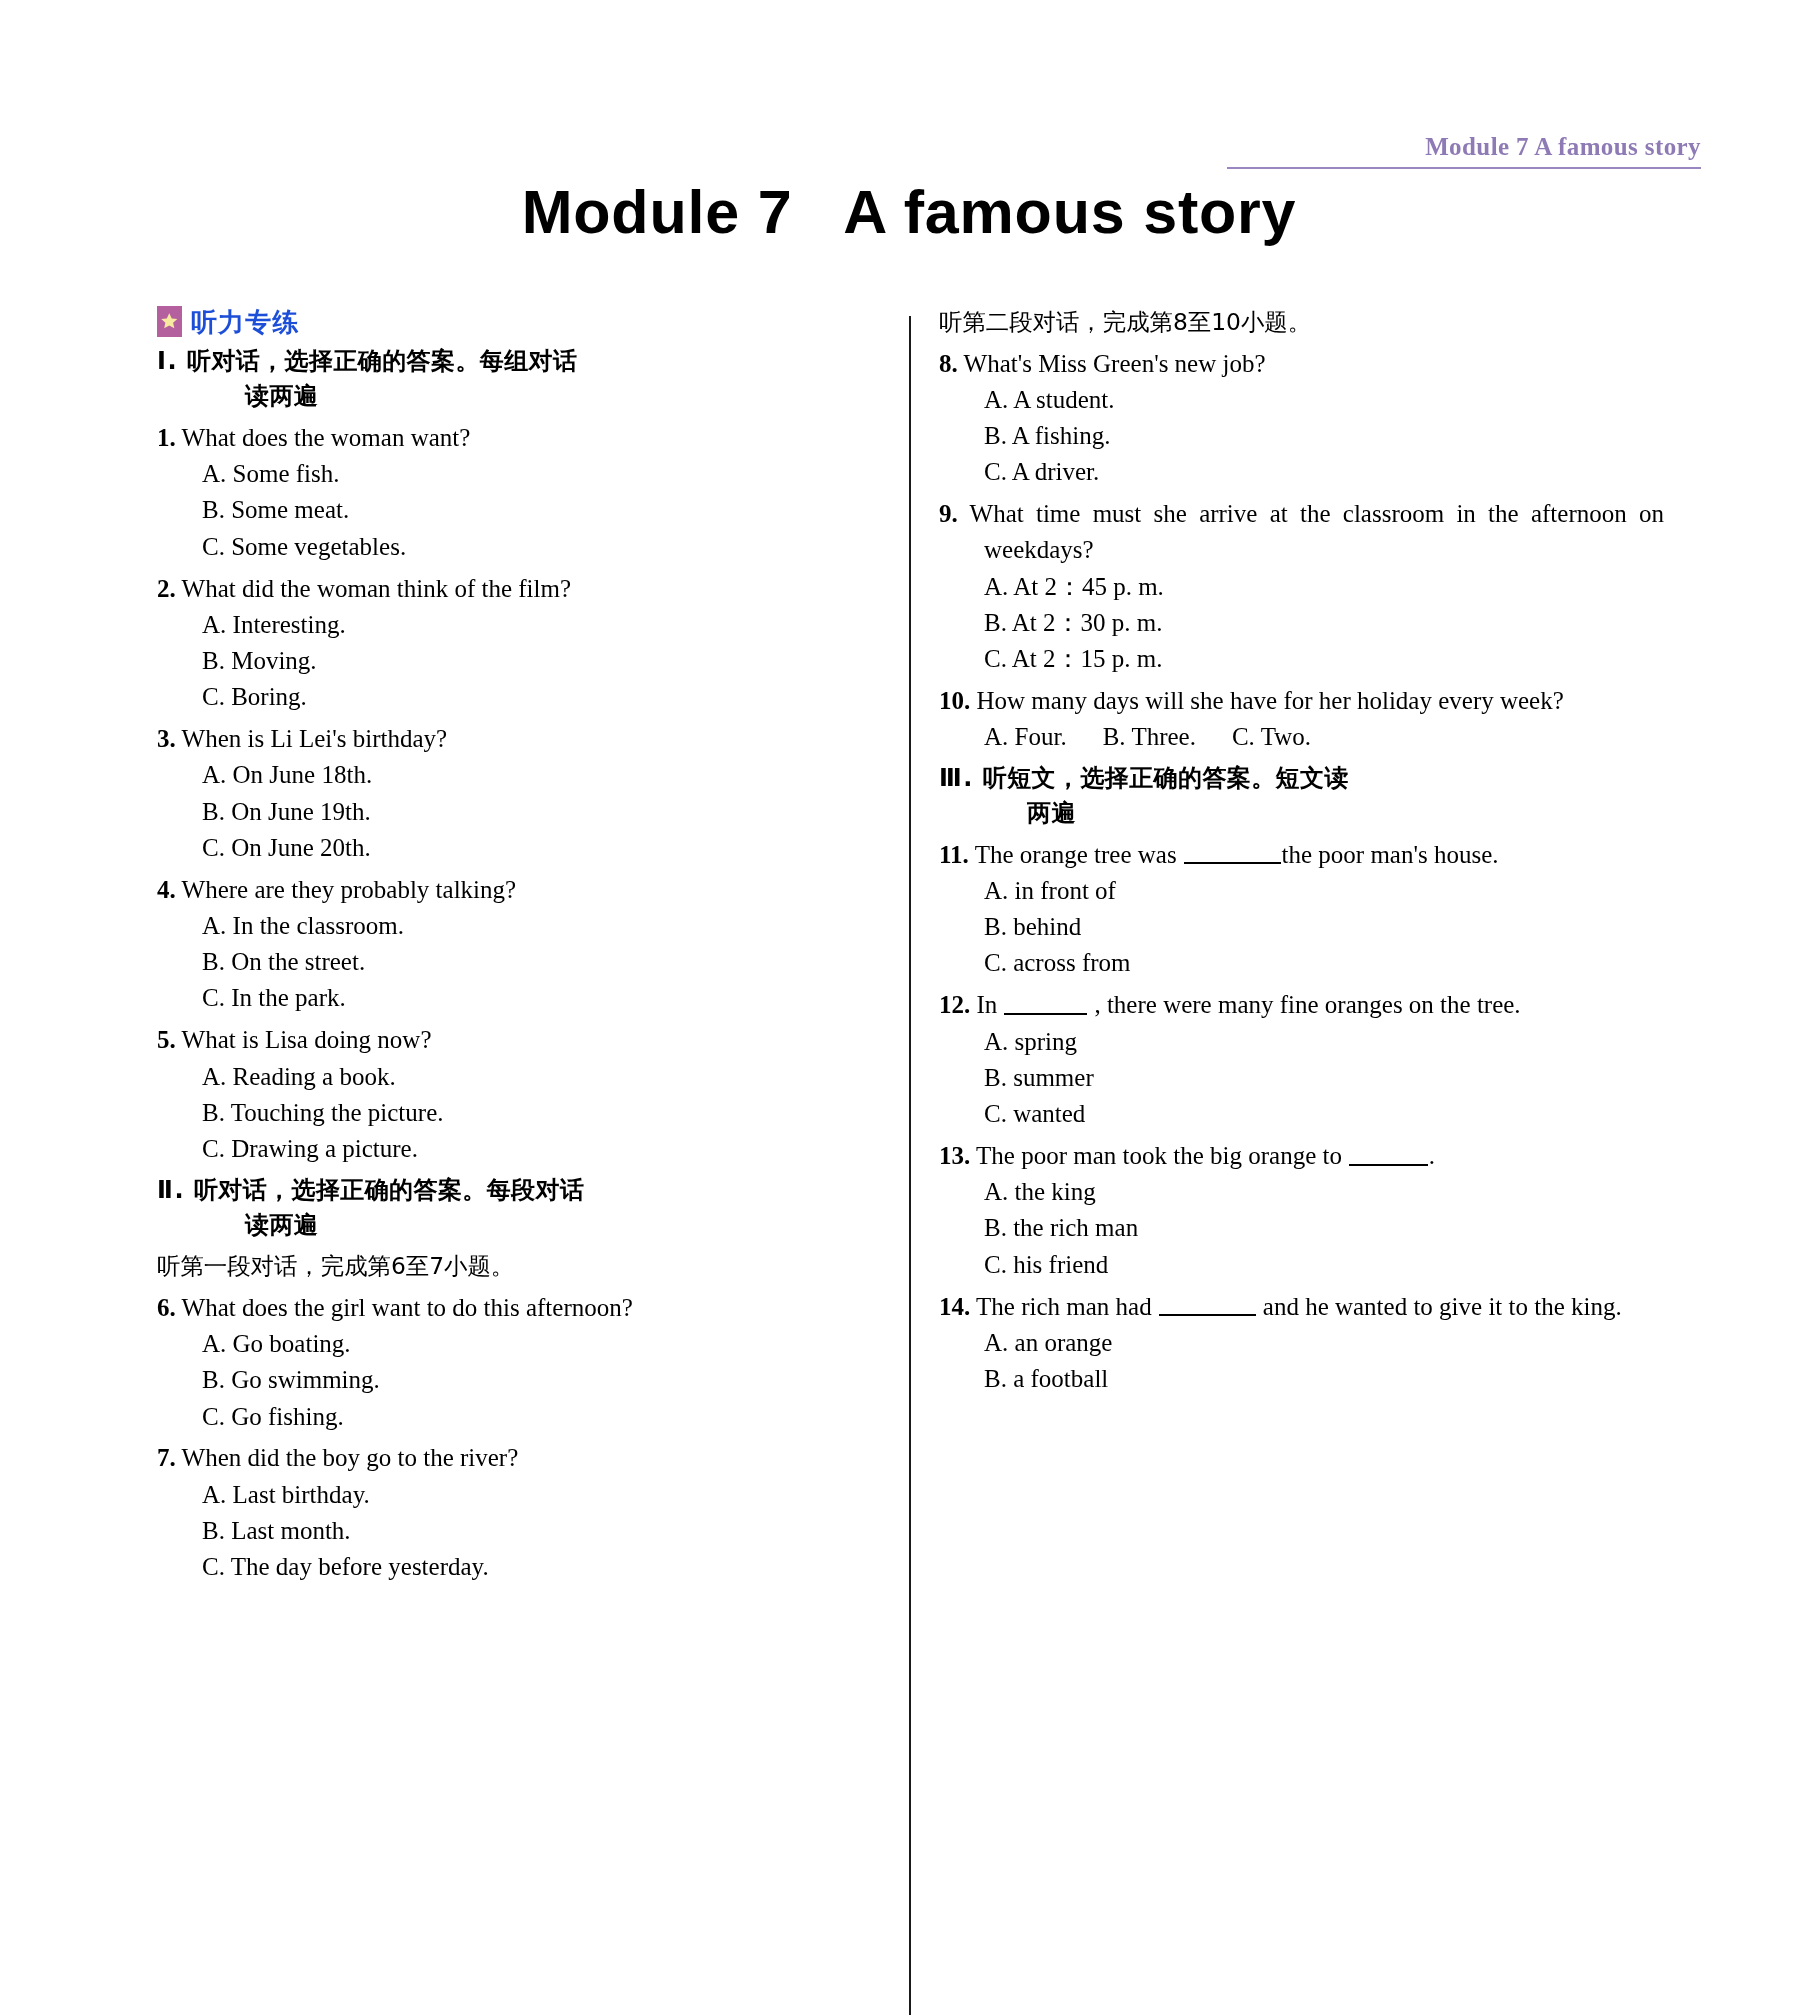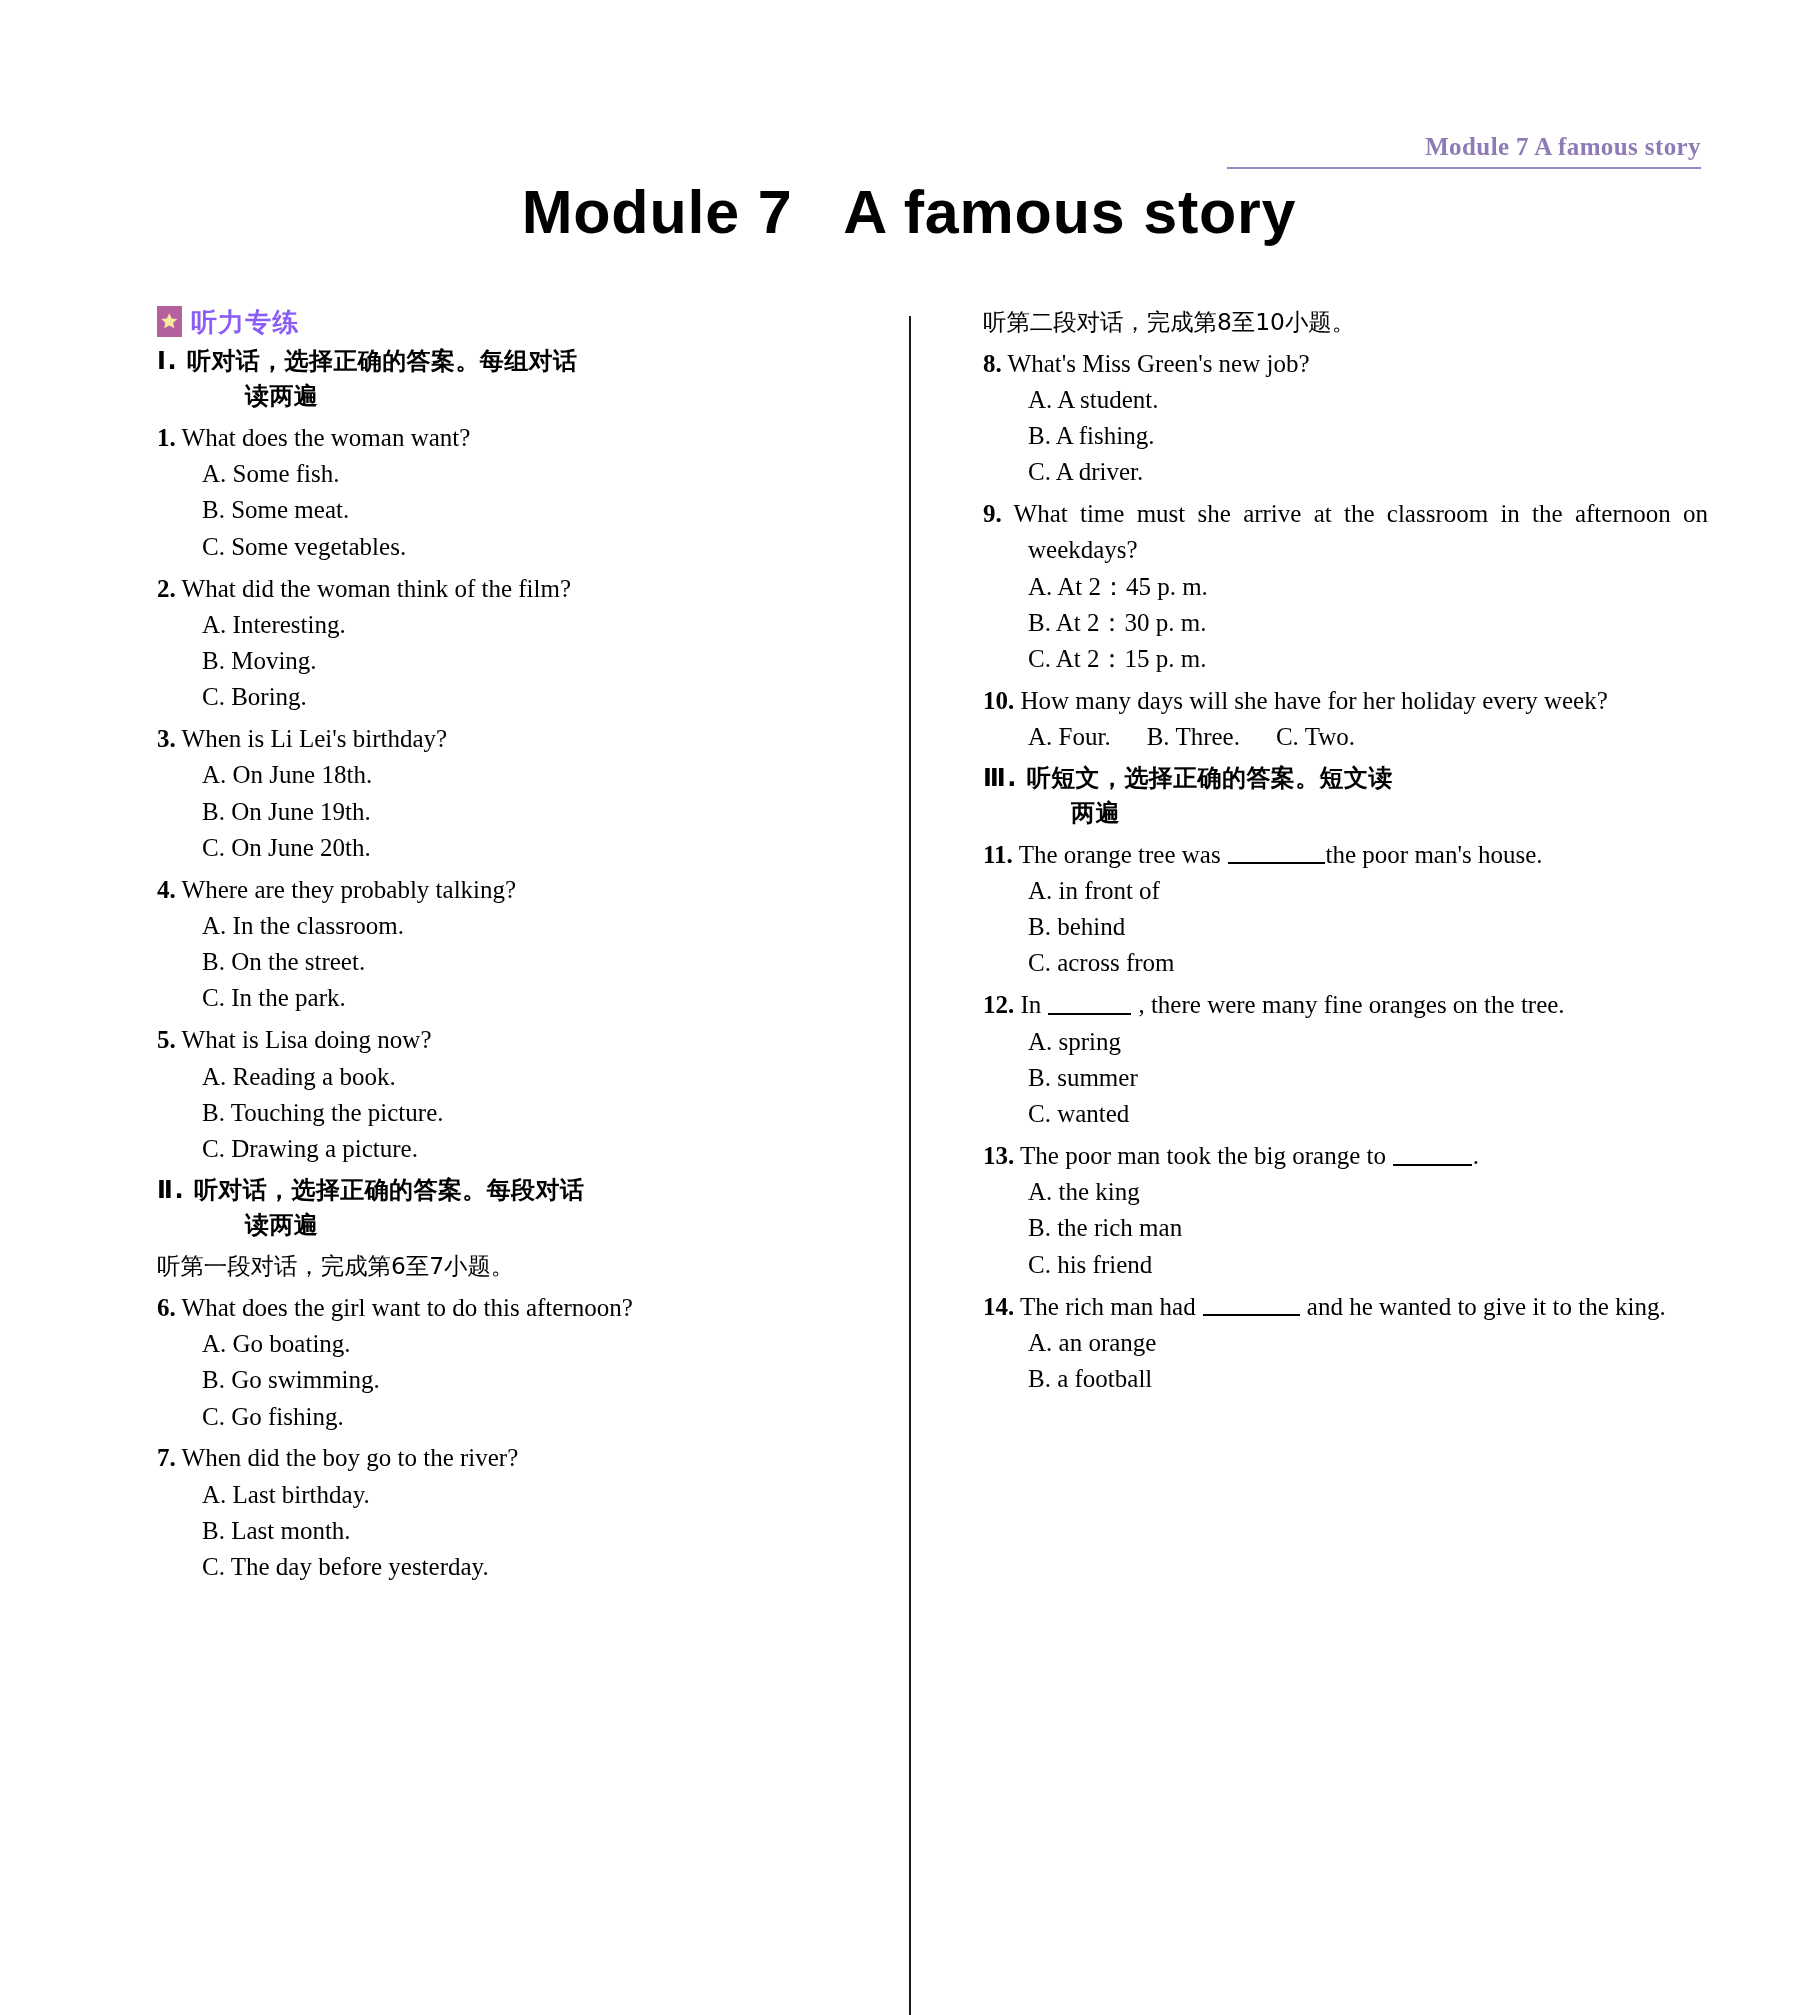--- a/index.html
+++ b/index.html
@@ -58,21 +58,21 @@
     top: 306px;
     left: 0;
     width: 1818px;
     height: 2015px;
   }
   .col {
     position: absolute;
     top: 0;
   }
   .col-left  { left: 157px;  width: 725px; }
-  .col-right { left: 939px; width: 725px; margin-left: 44px; }
+  .col-right { left: 939px; width: 725px; }
 
   .col-divider {
     position: absolute;
     left: 909px;
     top: 10px;
     width: 1.6px;
     height: 1934px;
     background: #1a1a1a;
   }
 
@@ -90,21 +90,21 @@
     display: flex;
     align-items: center;
     justify-content: center;
     flex: none;
   }
   .badge-icon svg { display: block; }
   .badge-label {
     font-family: "DejaVu Sans", "Liberation Sans", sans-serif;
     font-weight: bold;
     font-size: 26px;
-    color: #8b5cf6;
+    color: #1d4ed8;
     letter-spacing: 1.2px;
     line-height: 1;
   }
 
   
   .rn-head {
     font-family: "DejaVu Sans", "Liberation Sans", sans-serif;
     font-weight: bold;
     font-size: 24px;
     line-height: 1.46;

